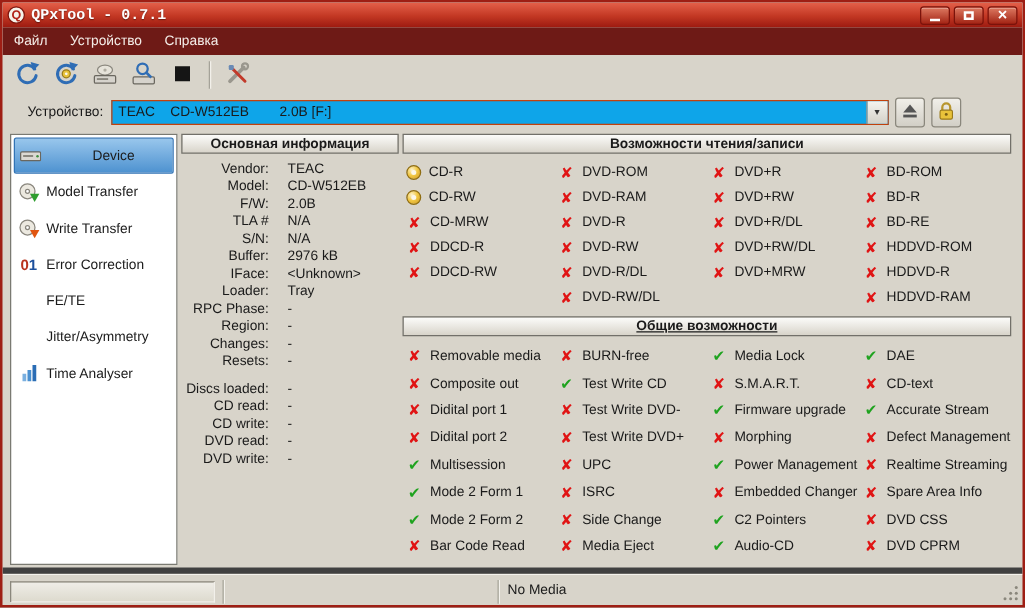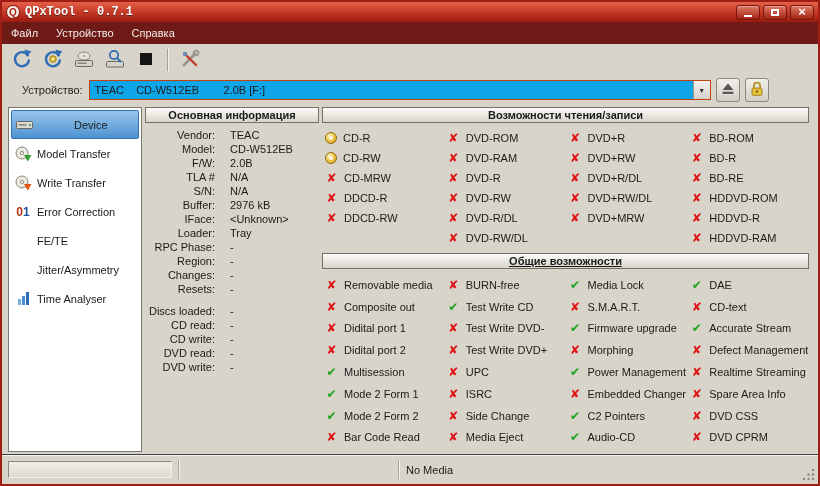--- a/index.html
+++ b/index.html
@@ -87,21 +87,21 @@
   .x-icon { color:#e01414; font-weight:bold; font-size:12px; }
   .check-icon { color:#1fa31f; font-weight:bold; font-size:12px; }
   .disc-icon { width:12px; height:12px; border-radius:50%;
     background:radial-gradient(circle at 35% 30%, #fdf3cf 0%, #f2c946 45%, #cf9a22 100%);
     border:1px solid #8f6d12; position:relative; }
   .disc-icon::after { content:""; position:absolute; left:3px; top:3px; width:4px; height:4px;
     background:#fbf7ea; border-radius:50%; }
 
   
   .statusbar { position:absolute; left:0; top:452px; width:100%; height:30px;
-    border-top:1px solid #404040; box-shadow:inset 0 1px 0 #f4f2ec; }
+    border-top:5px solid #404040; box-shadow:inset 0 1px 0 #f4f2ec; }
   .progress { position:absolute; left:6px; top:6px; width:164px; height:17px;
     background:linear-gradient(#efede7,#dddace); border:1px solid;
     border-color:#8a877c #f2f0ea #f2f0ea #8a877c; }
   .sb-sep { position:absolute; top:5px; height:19px; width:2px;
     border-left:1px solid #a8a59a; border-right:1px solid #f4f2ec; }
   .sb-sep.s1 { left:176px; } .sb-sep.s2 { left:396px; }
   .sb-text { position:absolute; left:404px; top:0; height:100%; display:flex; align-items:center; }
   .resize-grip { position:absolute; right:3px; bottom:3px; width:13px; height:13px; }
 </style>
 </head>

